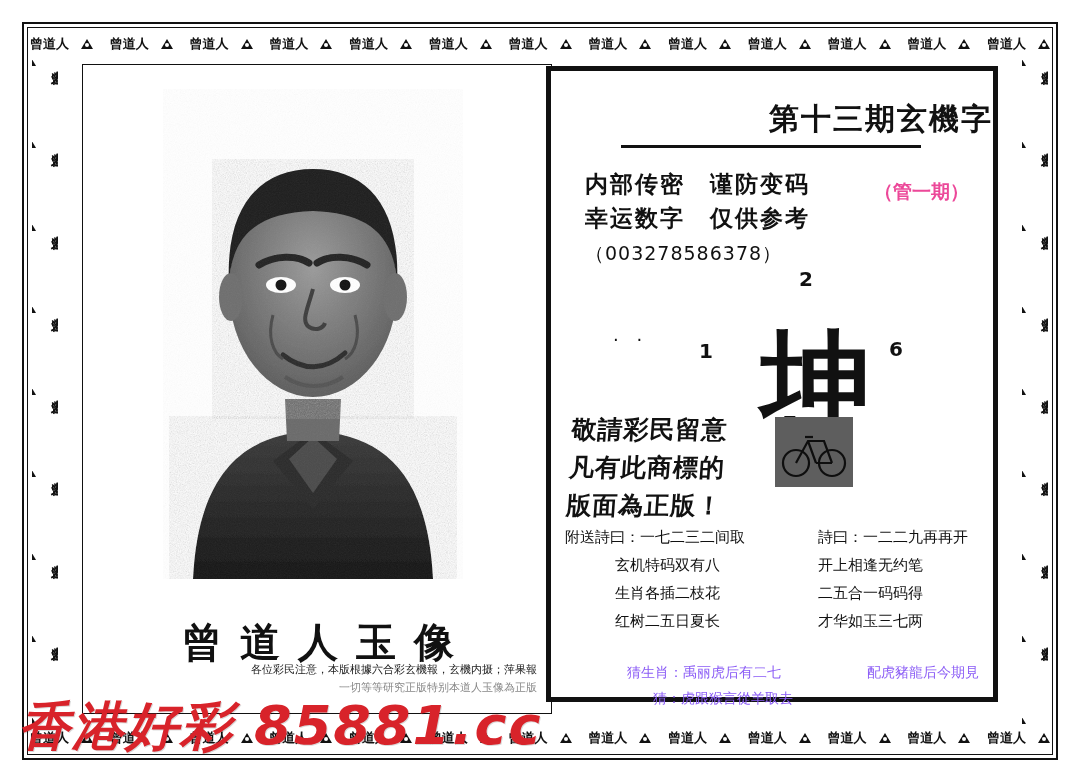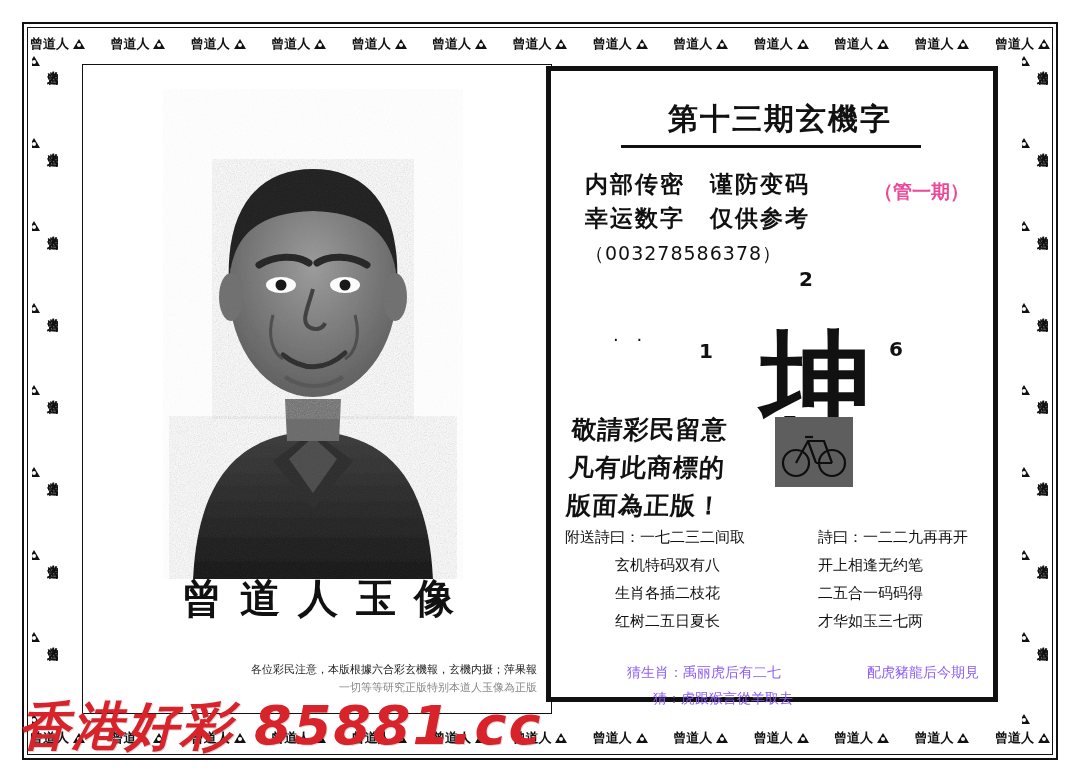--- a/index.html
+++ b/index.html
@@ -35,21 +35,21 @@
     font-family:"DejaVu Sans","Liberation Sans",sans-serif;
     white-space:nowrap;
     display:flex;
     align-items:center;
     letter-spacing:0px;
   }
   .band-top{left:30px;top:32px;width:1020px;height:24px;justify-content:space-between;}
   .band-bottom{left:30px;top:726px;width:1020px;height:24px;justify-content:space-between;}
   .band-left{left:32px;top:56px;width:26px;height:668px;flex-direction:column;justify-content:space-between;}
   .band-right{left:1022px;top:56px;width:26px;height:668px;flex-direction:column;justify-content:space-between;}
-  .band .unit{display:flex;align-items:center;gap:4px;text-align:center;}
+  .band .unit{display:flex;align-items:center;gap:12px;text-align:center;}
   .band-left .unit,.band-right .unit{
     writing-mode:vertical-rl;
     text-orientation:upright;
     flex-direction:column;
   }
   .tri{
     width:0;height:0;
     border-left:6px solid transparent;
     border-right:6px solid transparent;
     border-bottom:10px solid #111;
@@ -71,21 +71,21 @@
     position:absolute;left:24px;top:8px;width:470px;height:650px;
     border:1px solid #111;
     box-sizing:border-box;
     background:#fff;
   }
   .portrait-wrap{
     position:absolute;left:80px;top:24px;width:300px;height:490px;
     overflow:hidden;
   }
   .portrait-title{
-    position:absolute;left:0;top:506px;width:470px;
+    position:absolute;left:0;top:550px;width:470px;
     text-align:center;
     font-size:40px;
     font-weight:bold;
     letter-spacing:18px;
     color:#111;
     font-family:Liberation Sans, sans-serif;
     text-indent:18px;
   }
   .portrait-note{
     position:absolute;left:40px;top:596px;width:414px;
@@ -93,22 +93,22 @@
   }
   .portrait-note .l2{opacity:.55;}
   
   .right-panel{
     position:absolute;left:488px;top:10px;width:452px;height:636px;
     border:5px solid #111;
     box-sizing:border-box;
     background:#fff;
   }
   .rp-title{
-    position:absolute;left:8px;top:28px;width:100%;
-    text-align:center;
+    position:absolute;left:0;top:28px;width:100%;
+    text-align:right;
     font-size:30px;font-weight:bold;color:#111;
     letter-spacing:2px;
   }
   .rp-title-underline{
     position:absolute;left:70px;top:74px;width:300px;height:3px;background:#111;
   }
   .rp-slogan{
     position:absolute;left:34px;top:96px;width:290px;
     font-size:23px;line-height:34px;color:#111;font-weight:bold;
     letter-spacing:2px;

